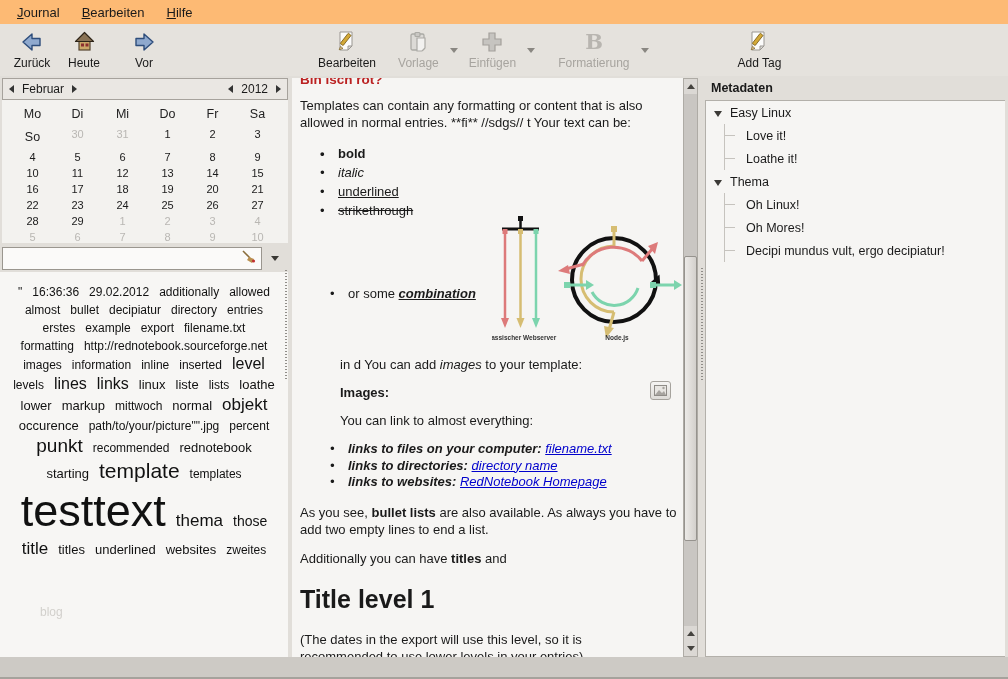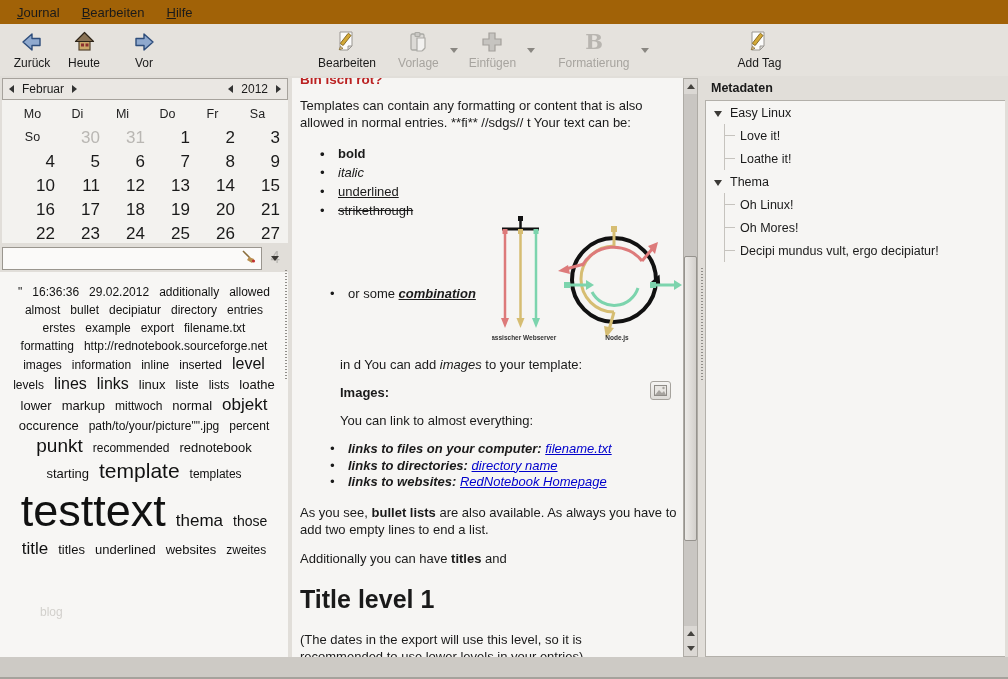--- a/index.html
+++ b/index.html
@@ -4,21 +4,21 @@
 <style>
   * { margin:0; padding:0; box-sizing:border-box; }
   html,body { width:1008px; height:679px; }
   body {
     font-family:"Liberation Sans","DejaVu Sans",sans-serif;
     background:#e1ded9; color:#1a1a1a; position:relative; overflow:hidden;
     border-bottom:2px solid #a5a29c;
   }
   
   .menubar { position:absolute; left:0; top:0; width:1008px; height:24px;
-    background:#a16207; display:flex; align-items:center; padding-left:8px; gap:4px; }
+    background:#fdba74; display:flex; align-items:center; padding-left:8px; gap:4px; }
   .menu-item { font-size:13px; padding:3px 9px; cursor:default; }
   .menu-item u { text-decoration:underline; }
   
   .toolbar { position:absolute; left:0; top:24px; width:1008px; height:52px;
     background:#e5e2dd; display:flex; align-items:center; }
   .tb-btn { display:flex; flex-direction:column; align-items:center; justify-content:center;
     min-width:52px; height:48px; padding:1px 6px; }
   .tb-btn .ticon { width:24px; height:24px; display:flex; align-items:center; justify-content:center; }
   .tb-btn .tlabel { font-size:12px; margin-top:2px; color:#1a1a1a; white-space:nowrap; }
   .tb-btn.disabled .tlabel { color:#a7a49f; }
@@ -31,21 +31,21 @@
     background:#f3f2ef; font-size:12px; }
   .cal-header { height:22px; border:1px solid #a6a29c; background:#eae7e3;
     display:flex; align-items:center; padding:0 6px; }
   .cal-month-nav, .cal-year-nav { display:flex; align-items:center; gap:8px; }
   .cal-year-nav { margin-left:auto; }
   .cal-tri { width:0; height:0; display:inline-block; }
   .tri-left  { border-top:4px solid transparent; border-bottom:4px solid transparent; border-right:5px solid #333; }
   .tri-right { border-top:4px solid transparent; border-bottom:4px solid transparent; border-left:5px solid #333; }
   .cal-grid { display:grid; grid-template-columns:repeat(6,1fr); padding:4px 8px 0 8px; row-gap:2px; }
   .cal-grid .hd { text-align:center; font-size:12.5px; color:#222; padding:3px 0 4px 0; }
-  .cal-grid .dy { text-align:right; font-size:17px; padding:1px 0; }
+  .cal-grid .dy { text-align:center; font-size:11px; padding:1px 0; }
   .cal-grid .dy.muted { color:#b9b7b3; }
   .cal-grid .dy.selected { font-weight:normal; }
   .search-row { position:absolute; left:2px; top:169px; width:286px; height:23px; display:flex; }
   .search-input { flex:1; height:23px; background:#fbfaf9; border:1px solid #9a968f;
     display:flex; align-items:center; justify-content:flex-end; padding:0 4px; }
   .combo-arrow { width:26px; display:flex; align-items:center; justify-content:center; }
   .combo-arrow::after { content:''; border-left:4px solid transparent; border-right:4px solid transparent;
     border-top:5px solid #3a3834; }
   .cloud { position:absolute; left:0; top:194px; width:288px; bottom:0;
     background:#f7f6f4; text-align:center; padding:10px 6px 0 6px; overflow:hidden; }
@@ -103,21 +103,21 @@
   .meta-title { height:21px; font-size:12.5px; font-weight:bold; padding:3px 0 0 6px; }
   .tree { position:absolute; left:0; top:22px; right:3px; bottom:0;
     background:#f6f5f3; border:1px solid #b3b0aa; border-right:none; overflow:hidden; font-size:12.5px; }
   .tree-row { display:flex; align-items:center; height:23px; }
   .tree-row .expander { width:10px; height:10px; margin:0 6px 0 8px; position:relative; }
   .tree-row .expander::after { content:''; position:absolute; left:0; top:3px;
     border-left:4px solid transparent; border-right:4px solid transparent; border-top:6px solid #3c3a36; }
   .tree-row.child .conn { width:14px; height:23px; margin-left:18px;
     border-left:1px solid #c6c3be; position:relative; }
   .tree-row.child .conn::after { content:''; position:absolute; left:0; top:11px; width:10px; height:1px; background:#c6c3be; }
-  .tree-row.child .tree-label { margin-left:2px; }
+  .tree-row.child .tree-label { margin-left:8px; }
   
   .statusbar { position:absolute; left:0; bottom:0; width:1008px; height:20px; background:#cdcac5; }
 </style>
 </head>
 <body>
 
 <div class="menubar">
     <div class="menu-item"><u>J</u>ournal</div>
     <div class="menu-item"><u>B</u>earbeiten</div>
     <div class="menu-item"><u>H</u>ilfe</div>

